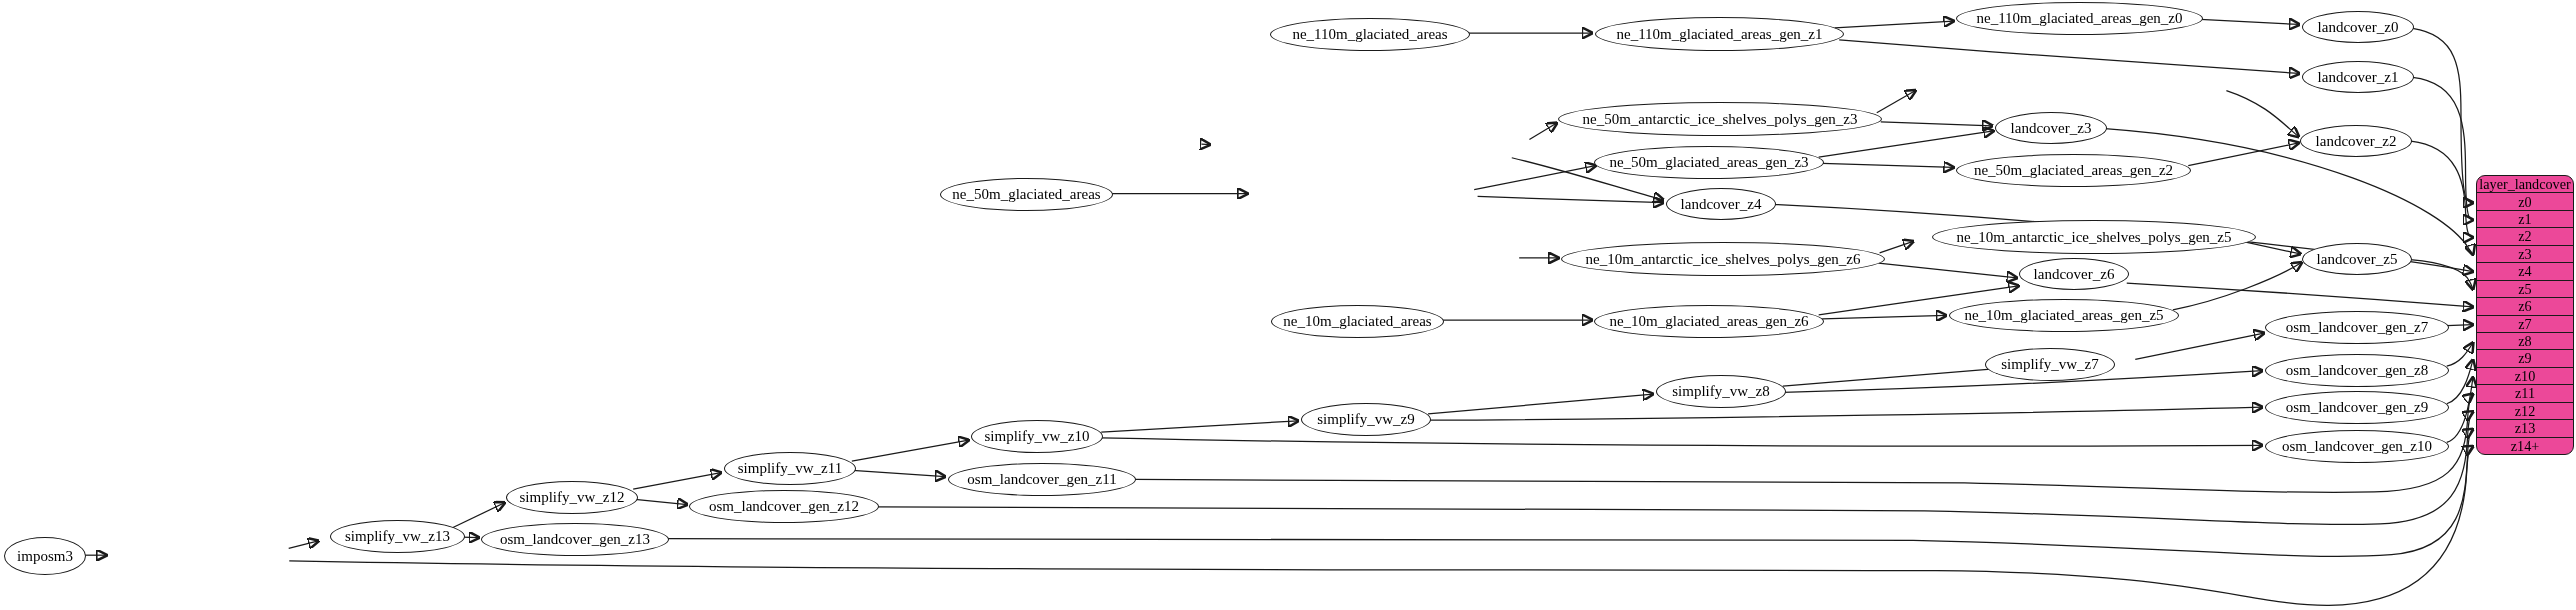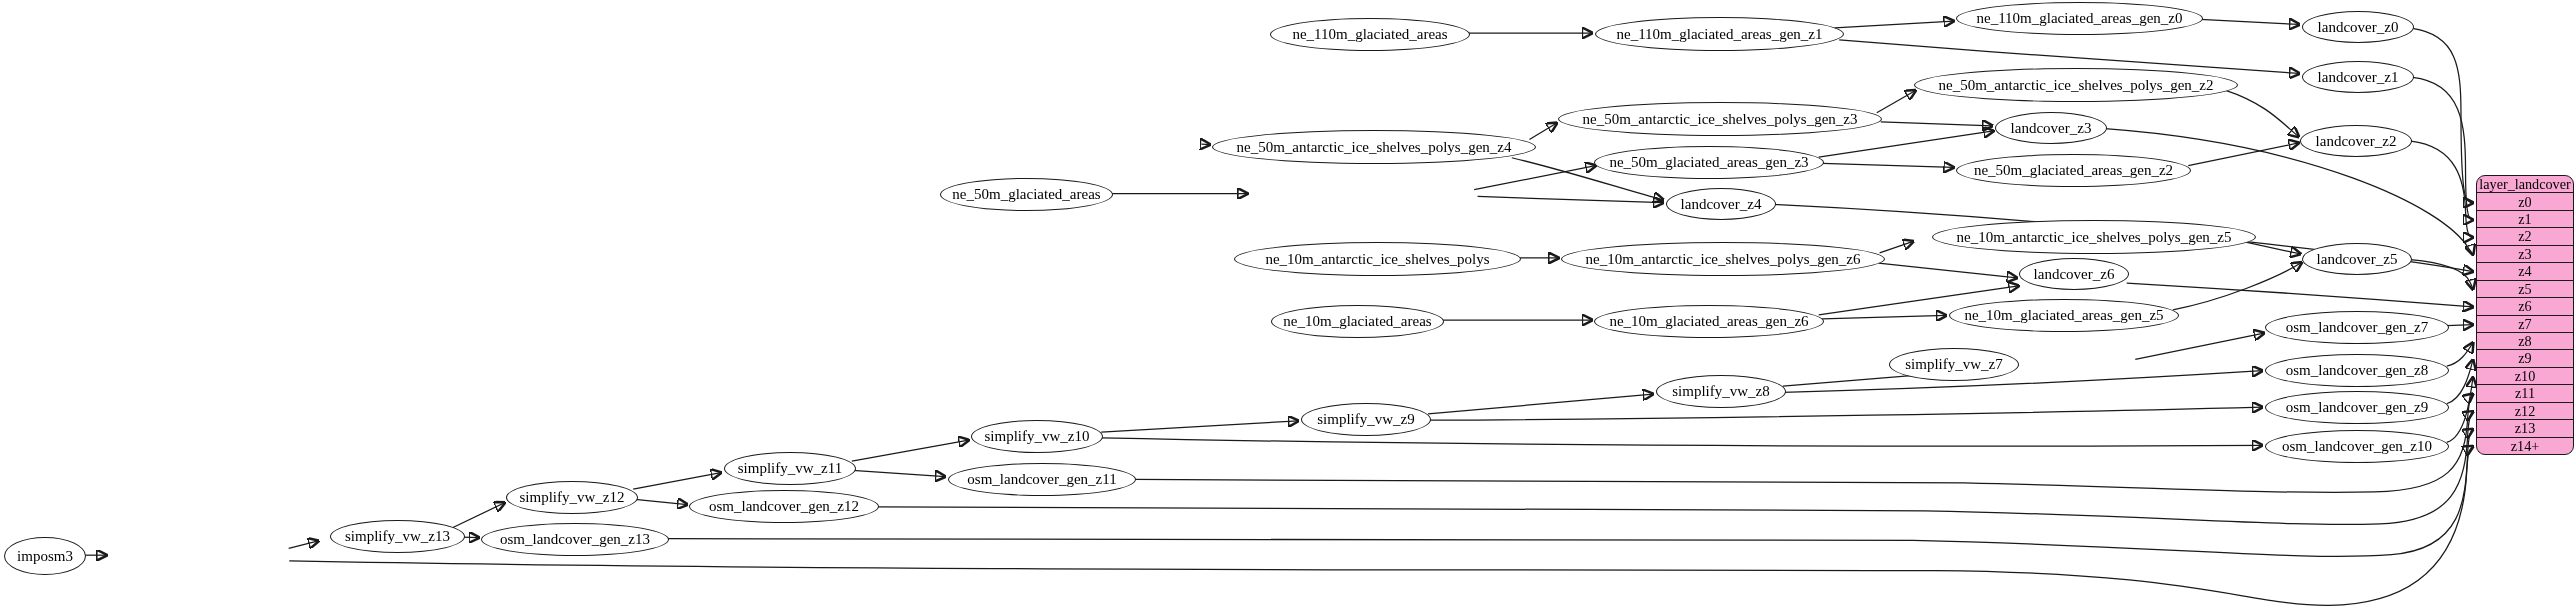--- a/index.html
+++ b/index.html
@@ -9,21 +9,21 @@
   }
   #edges{position:absolute;left:0;top:0;z-index:1;}
   #edges path{fill:none;stroke:#1a1a1a;stroke-width:2.2;}
   .node{
     position:absolute;z-index:2;display:flex;align-items:center;justify-content:center;
     background:#ffffff;border:1.3px solid #1a1a1a;border-radius:50%;
     font-size:15px;color:#000;white-space:nowrap;text-align:center;line-height:1;
   }
   #ztable{
     position:absolute;z-index:2;left:2476px;top:175px;width:98px;height:280px;
-    background:#f9a8d4;border:1.3px solid #1a1a1a;border-radius:9px;
+    background:#ec4899;border:1.3px solid #1a1a1a;border-radius:9px;
     display:flex;flex-direction:column;box-sizing:border-box;overflow:hidden;
   }
   #ztable .cell{
     flex:1;display:flex;align-items:center;justify-content:center;
     font-size:14.2px;color:#000;white-space:nowrap;line-height:1;
   }
   #ztable .cell + .cell{border-top:1.3px solid #1a1a1a;}
 </style>
 </head>
 <body>
@@ -100,50 +100,41 @@
     </div>
   <div class="node" style="left:1956px;top:1.7px;width:245px;height:31px">
       <span>ne_110m_glaciated_areas_gen_z0</span>
     </div>
   <div class="node" style="left:2302px;top:11.4px;width:110px;height:30px">
       <span>landcover_z0</span>
     </div>
   <div class="node" style="left:2302px;top:61px;width:110px;height:30px">
       <span>landcover_z1</span>
     </div>
-  <div class="node" style="left:1914px;top:68px;width:322px;height:32px">
-      <span>ne_50m_antarctic_ice_shelves_polys_gen_z2</span>
-    </div>
   <div class="node" style="left:1558px;top:102px;width:322px;height:32px">
       <span>ne_50m_antarctic_ice_shelves_polys_gen_z3</span>
     </div>
   <div class="node" style="left:1995px;top:112px;width:110px;height:30px">
       <span>landcover_z3</span>
     </div>
-  <div class="node" style="left:1212px;top:130px;width:322px;height:32px">
-      <span>ne_50m_antarctic_ice_shelves_polys_gen_z4</span>
-    </div>
   <div class="node" style="left:1594px;top:146px;width:228px;height:31px">
       <span>ne_50m_glaciated_areas_gen_z3</span>
     </div>
   <div class="node" style="left:1956px;top:154px;width:233px;height:31px">
       <span>ne_50m_glaciated_areas_gen_z2</span>
     </div>
   <div class="node" style="left:940px;top:178px;width:171px;height:31px">
       <span>ne_50m_glaciated_areas</span>
     </div>
   <div class="node" style="left:2300px;top:125px;width:110px;height:30px">
       <span>landcover_z2</span>
     </div>
   <div class="node" style="left:1666px;top:188px;width:108px;height:30px">
       <span>landcover_z4</span>
     </div>
-  <div class="node" style="left:1234px;top:242px;width:285px;height:32px">
-      <span>ne_10m_antarctic_ice_shelves_polys</span>
-    </div>
   <div class="node" style="left:1561px;top:242px;width:322px;height:32px">
       <span>ne_10m_antarctic_ice_shelves_polys_gen_z6</span>
     </div>
   <div class="node" style="left:1932px;top:220px;width:322px;height:32px">
       <span>ne_10m_antarctic_ice_shelves_polys_gen_z5</span>
     </div>
   <div class="node" style="left:2019px;top:258px;width:108px;height:30px">
       <span>landcover_z6</span>
     </div>
   <div class="node" style="left:2302px;top:243px;width:108px;height:30px">
@@ -154,21 +145,21 @@
     </div>
   <div class="node" style="left:1594px;top:305px;width:228px;height:31px">
       <span>ne_10m_glaciated_areas_gen_z6</span>
     </div>
   <div class="node" style="left:1949px;top:299px;width:228px;height:31px">
       <span>ne_10m_glaciated_areas_gen_z5</span>
     </div>
   <div class="node" style="left:2265px;top:311px;width:182px;height:31px">
       <span>osm_landcover_gen_z7</span>
     </div>
-  <div class="node" style="left:1889px;top:348px;width:128px;height:31px">
+  <div class="node" style="left:1985px;top:348px;width:128px;height:31px">
       <span>simplify_vw_z7</span>
     </div>
   <div class="node" style="left:2265px;top:354px;width:182px;height:31px">
       <span>osm_landcover_gen_z8</span>
     </div>
   <div class="node" style="left:2265px;top:391px;width:182px;height:31px">
       <span>osm_landcover_gen_z9</span>
     </div>
   <div class="node" style="left:1656px;top:375px;width:128px;height:31px">
       <span>simplify_vw_z8</span>

